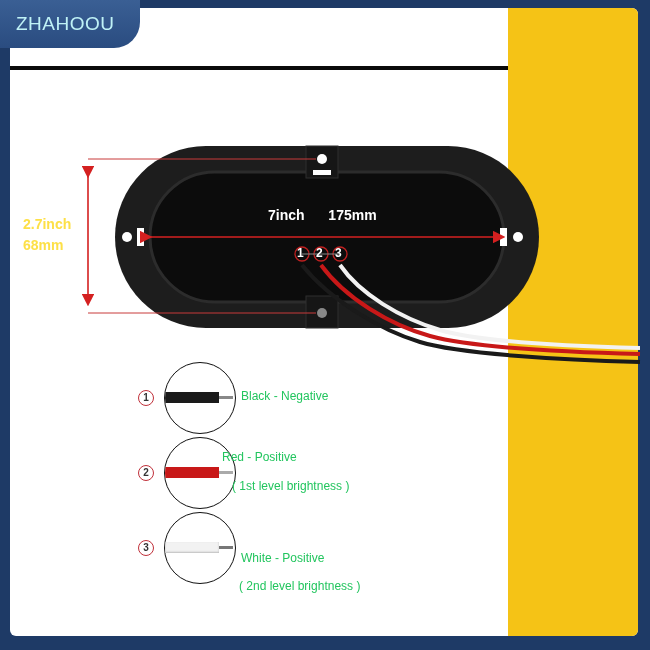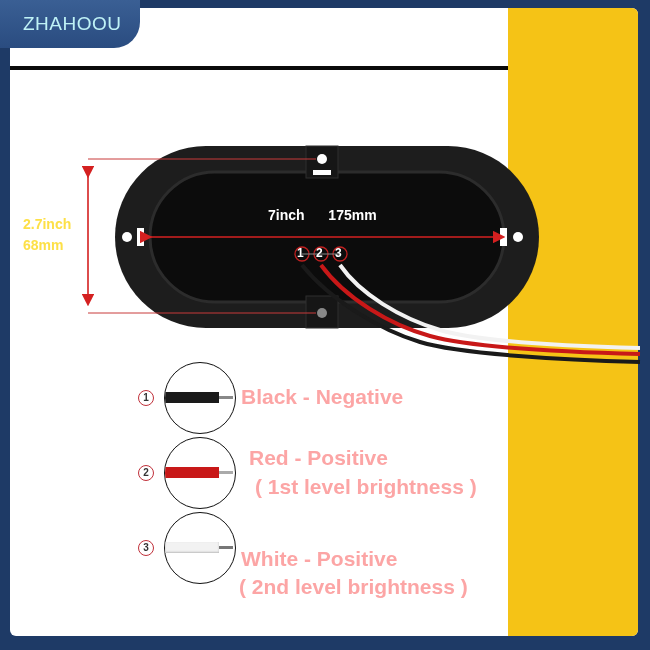--- a/index.html
+++ b/index.html
@@ -21,38 +21,38 @@
     position: absolute; left: 0; top: 58px; width: 498px; height: 4px; background: #0a0a0a;
   }
   .brand-tab {
     position: absolute; left: 0; top: 0; width: 140px; height: 48px;
     background: linear-gradient(180deg, #3a5f94 0%, #2a4c80 100%);
     border-bottom-right-radius: 26px;
     z-index: 5;
   }
   .brand-text {
     position: absolute; left: 16px; top: 13px;
-    color: #bff2f6; font-size: 19px; letter-spacing: 0.5px; margin-left: 7px;
+    color: #bff2f6; font-size: 19px; letter-spacing: 0.5px;
   }
   .dim-text {
     position: absolute; color: #fde047; font-weight: bold; font-size: 14px; line-height: 21px;
   }
   .light-svg { position: absolute; left: 0; top: 0; }
   .legend-num {
     position: absolute; width: 14px; height: 14px; border: 1.4px solid #c0303a; border-radius: 50%;
     color: #333; font-size: 10px; text-align: center; line-height: 14px; font-weight: bold;
   }
   .wire-circle {
     position: absolute; width: 70px; height: 70px; border: 1.5px solid #111; border-radius: 50%;
     overflow: hidden; background: #fff;
   }
   .wire-body { position: absolute; left: 0; top: 29px; width: 54px; height: 11px; }
   .wire-tip  { position: absolute; left: 54px; top: 33px; width: 14px; height: 3px; background: #888; }
   .legend-label {
-    position: absolute; color: #fca5a5; font-weight: bold; font-size: 21px; line-height: 29px; white-space: nowrap;
+    position: absolute; color: #22c55e; font-weight: normal; font-size: 12px; line-height: 29px; white-space: nowrap;
   }
 </style>
 </head>
 <body>
 
 <div class="frame">
   <div class="yellow-band"></div>
   <div class="top-rule"></div>
 </div>
 
@@ -118,22 +118,22 @@
   <div class="wire-body" style="background:#1a1a1a;"></div>
     <div class="wire-tip"></div>
 </div>
 <div class="legend-label" style="left:241px; top:382px;">Black - Negative</div>
 
 <div class="legend-num" style="left:138px; top:465px;">2</div>
 <div class="wire-circle" style="left:164px; top:437px;">
   <div class="wire-body" style="background:#c81818;"></div>
     <div class="wire-tip" style="background:#aaa;"></div>
 </div>
-<div class="legend-label" style="left:249px; top:443px;text-align:right;">Red - Positive</div>
-<div class="legend-label" style="left:255px; top:472px;">( 1st level brightness )</div>
+<div class="legend-label" style="left:222px; top:443px;text-align:right;">Red - Positive</div>
+<div class="legend-label" style="left:232px; top:472px;">( 1st level brightness )</div>
 
 <div class="legend-num" style="left:138px; top:540px;">3</div>
 <div class="wire-circle" style="left:164px; top:512px;">
   <div class="wire-body" style="background:#f2f2f2; box-shadow: inset 0 -1px 2px #bbb;"></div>
     <div class="wire-tip" style="background:#777;"></div>
 </div>
 <div class="legend-label" style="left:241px; top:544px;">White - Positive</div>
 <div class="legend-label" style="left:239px; top:572px;">( 2nd level brightness )</div>
 
 </body></html>

